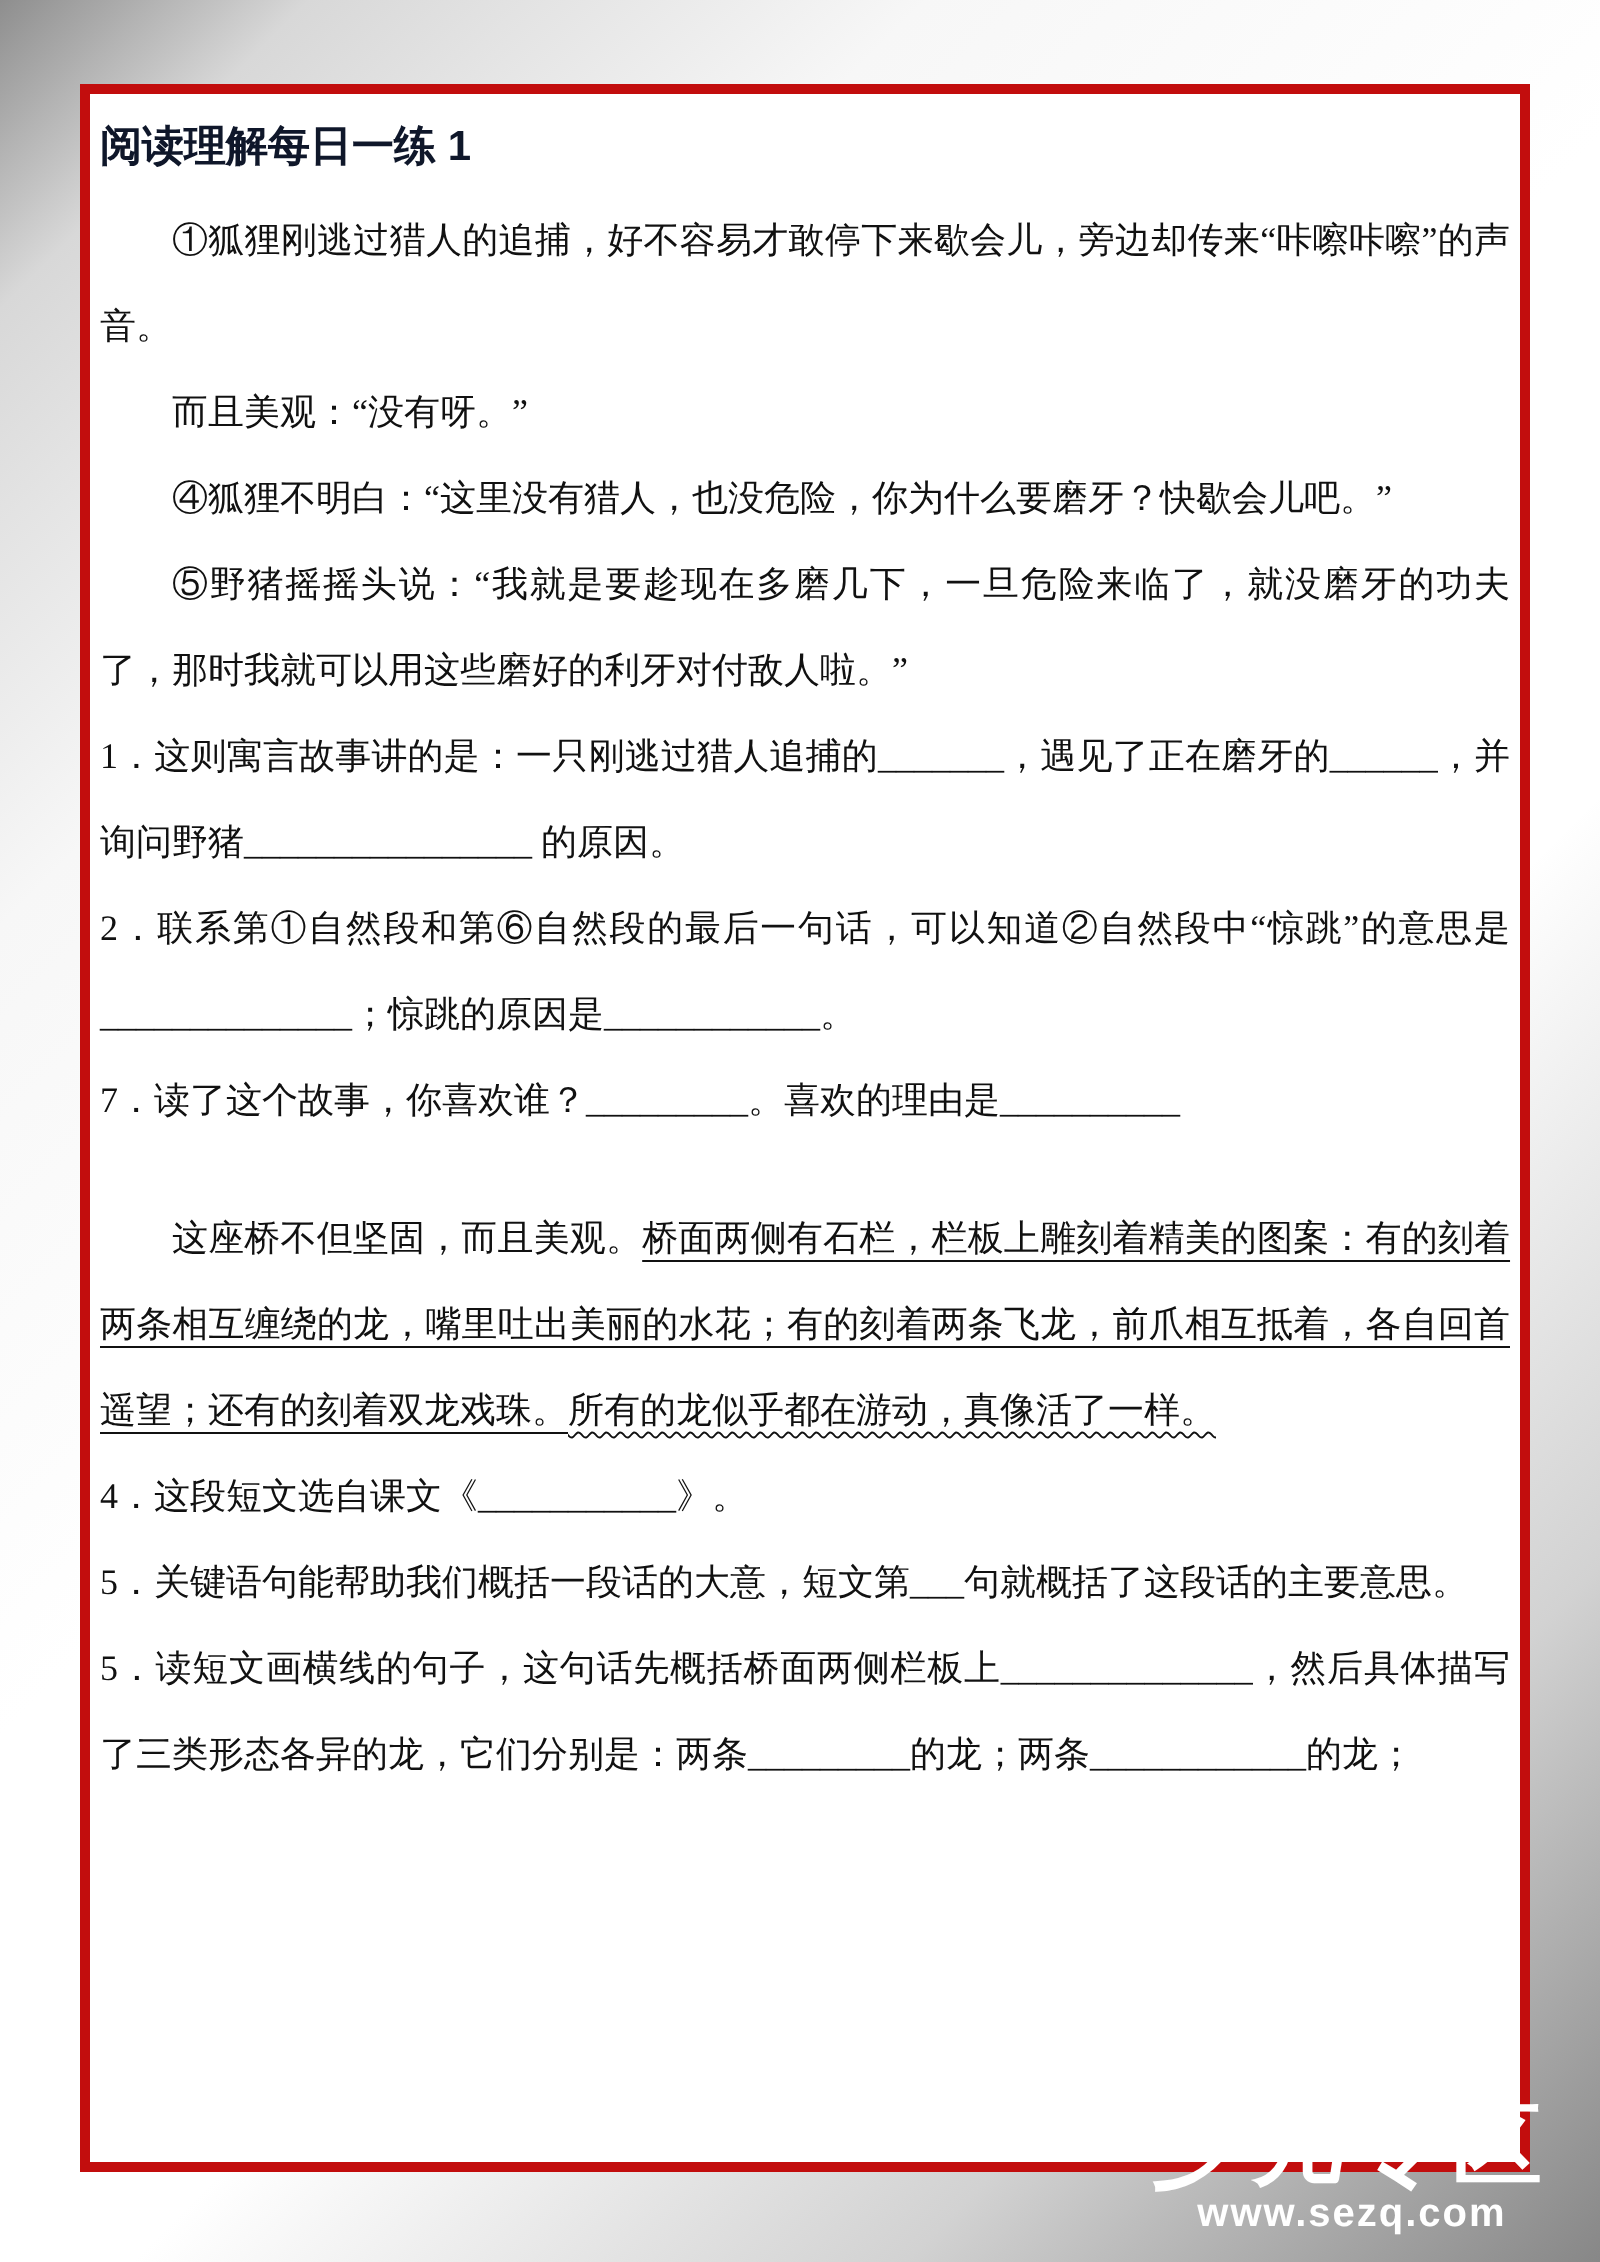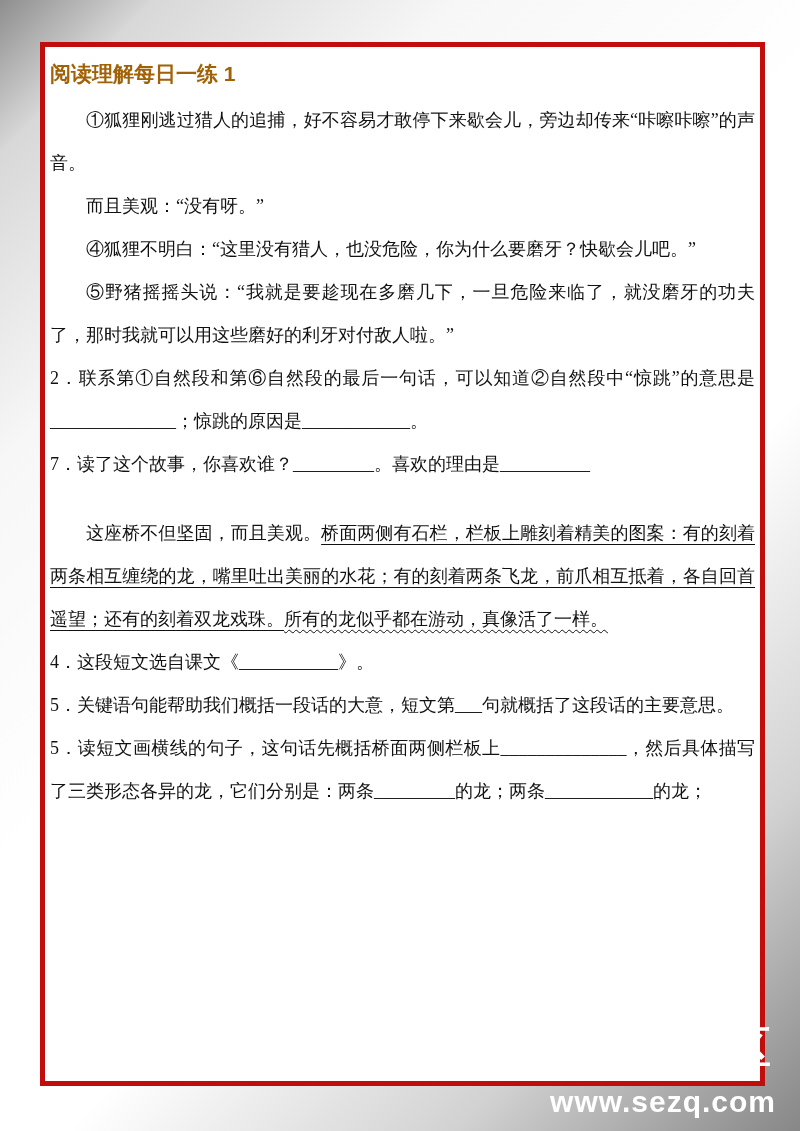--- a/index.html
+++ b/index.html
@@ -27,21 +27,21 @@
     background: #ffffff;
     border: 5px solid #c20d0d;
     padding: 5px 5px 0 5px;
     overflow: hidden;
   }
   .sec-title {
     font-family: "Liberation Sans", sans-serif;
     font-weight: 700;
     font-size: 21px;
     line-height: 43px;
-    color: #a16207;
+    color: #0f172a;
     margin: 0 0 4px 0;
   }
   .section-2 { margin-top: 26px; }
   p.story, p.question {
     font-size: 18px;
     line-height: 43px;
     color: #111111;
     margin: 0;
     text-align: justify;
   }
@@ -55,50 +55,51 @@
   }
   .u-wavy {
     text-decoration: underline wavy;
     text-decoration-thickness: 1px;
     text-underline-offset: 4px;
   }
   .watermark {
     position: absolute;
     right: 24px;
     bottom: 14px;
-    text-align: right;
+    text-align: center;
     color: #ffffff;
     font-family: "Liberation Sans", sans-serif;
     pointer-events: none;
   }
   .wm-brand {
     font-size: 45px;
     font-weight: 800;
     letter-spacing: 5px;
     line-height: 1.0;
   }
   .wm-url {
-    font-size: 30px;
+    font-size: 20px;
     font-weight: 700;
     letter-spacing: 1px;
     line-height: 1.0;
-    margin-top: 17px;
+    margin-top: 2px;
   }
 </style>
 </head>
 <body>
 
 <div class="frame">
 
   <section class="section-1">
     <h2 class="sec-title">阅读理解每日一练 1</h2>
     <p class="story">①狐狸刚逃过猎人的追捕，好不容易才敢停下来歇会儿，旁边却传来“咔嚓咔嚓”的声音。</p>
     <p class="story">而且美观：“没有呀。”</p>
     <p class="story">④狐狸不明白：“这里没有猎人，也没危险，你为什么要磨牙？快歇会儿吧。”</p>
     <p class="story">⑤野猪摇摇头说：“我就是要趁现在多磨几下，一旦危险来临了，就没磨牙的功夫了，那时我就可以用这些磨好的利牙对付敌人啦。”</p>
+    <p class="question">1．这则寓言故事讲的是：一只刚逃过猎人追捕的_______，遇见了正在磨牙的______，并询问野猪________________ 的原因。</p>
     <p class="question">2．联系第①自然段和第⑥自然段的最后一句话，可以知道②自然段中“惊跳”的意思是______________；惊跳的原因是____________。</p>
     <p class="question">7．读了这个故事，你喜欢谁？_________。喜欢的理由是__________</p>
   </section>
 
   <section class="section-2">
     <p class="story"><span class="u-none">这座桥不但坚固，而且美观。</span><span class="u-solid">桥面两侧有石栏，栏板上雕刻着精美的图案：有的刻着两条相互缠绕的龙，嘴里吐出美丽的水花；有的刻着两条飞龙，前爪相互抵着，各自回首遥望；还有的刻着双龙戏珠。</span><span class="u-wavy">所有的龙似乎都在游动，真像活了一样。</span></p>
     <p class="question">4．这段短文选自课文《___________》。</p>
     <p class="question">5．关键语句能帮助我们概括一段话的大意，短文第___句就概括了这段话的主要意思。</p>
     <p class="question">5．读短文画横线的句子，这句话先概括桥面两侧栏板上______________，然后具体描写了三类形态各异的龙，它们分别是：两条_________的龙；两条____________的龙；</p>
   </section>

